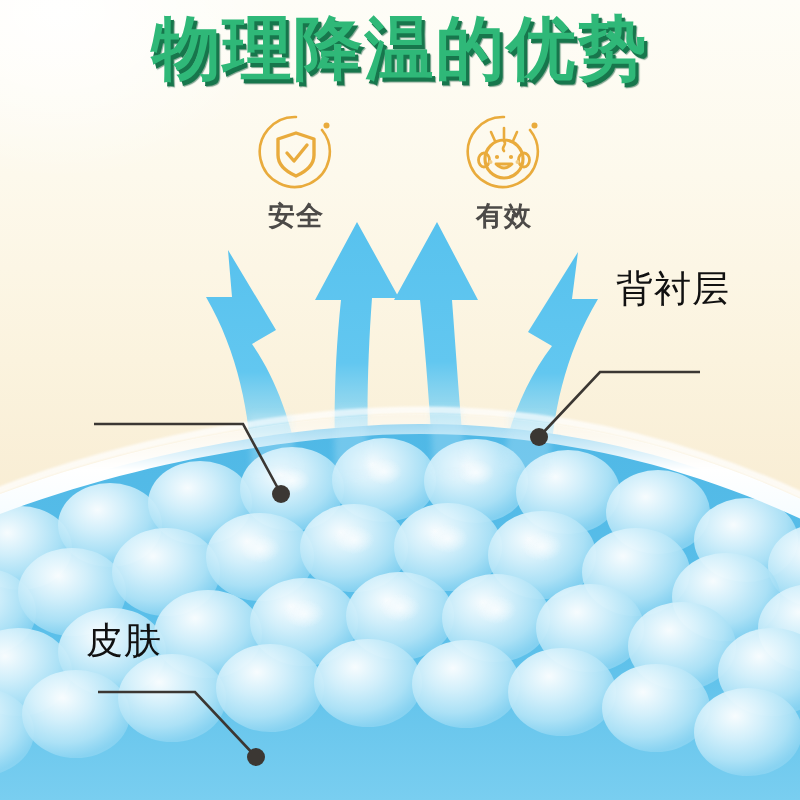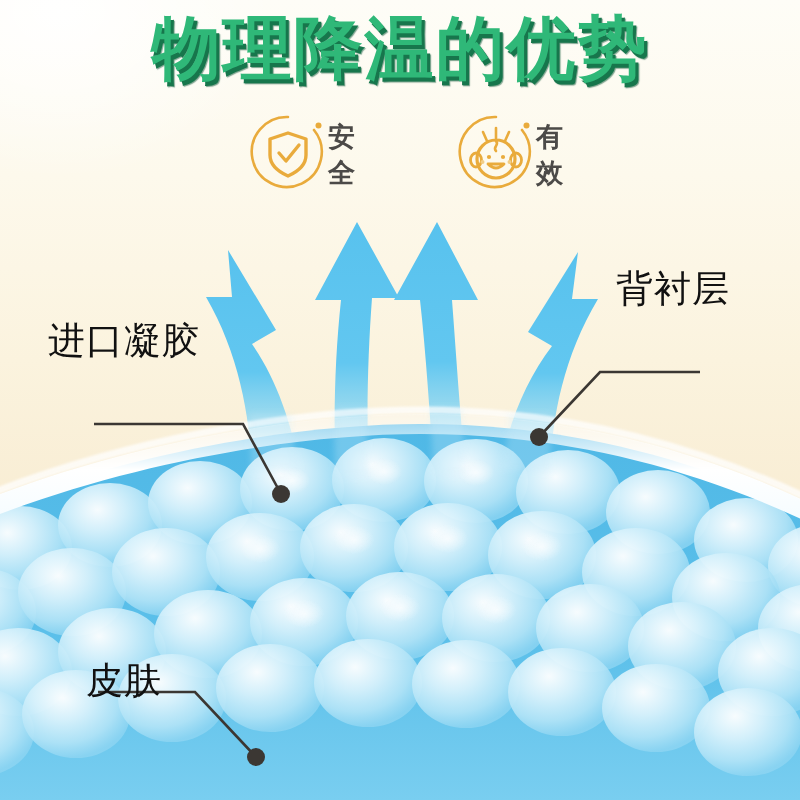--- a/index.html
+++ b/index.html
@@ -26,39 +26,39 @@
     text-shadow:3px 4px 0 #17764c, 4px 5px 1px rgba(18,90,58,.55);
     font-family:"DejaVu Sans","Liberation Sans",sans-serif;
     white-space:nowrap;
   }
 
   
   #features{
     position:absolute;left:0;top:112px;width:800px;
     display:flex;justify-content:center;gap:112px;
   }
-  .feature{width:96px;display:flex;flex-direction:row;align-items:center;}
+  .feature{width:96px;display:flex;flex-direction:column;align-items:center;}
   .feature .ring{width:80px;height:80px;position:relative;}
   .feature .lbl{
     margin-top:6px;font-size:27px;font-weight:bold;color:#4c4a48;
     font-family:"DejaVu Sans","Liberation Sans",sans-serif;letter-spacing:1px;
   }
 
   
   #diagram{position:absolute;left:0;top:0;width:800px;height:800px;}
 
   
   .callout{
     position:absolute;font-size:37px;font-weight:normal;color:#111;
     font-family:"DejaVu Sans","Liberation Sans",sans-serif;
     letter-spacing:1px;white-space:nowrap;
   }
   #lbl-gel{left:48px;top:316px;}
   #lbl-backing{left:616px;top:264px;}
-  #lbl-skin{left:86px;top:656px;}
+  #lbl-skin{left:86px;top:616px;}
 </style>
 </head>
 <body>
 
 <div id="stage">
 
   <div class="bg-glow"></div>
 
   <svg id="diagram" viewBox="0 0 800 800">
     <defs>
@@ -338,17 +338,16 @@
           <circle cx="53.5" cy="50" r="2" fill="#f2cd86"></circle>
 
           <path d="M32 52 Q40 60 48 52 Z" fill="none" stroke="#e9ab3c" stroke-width="2.8" stroke-linejoin="round"></path>
         </svg>
       </div>
       <div class="lbl">有效</div>
     </div>
 
   </div>
 
-  <div class="callout" id="lbl-gel">进口凝胶</div>
   <div class="callout" id="lbl-backing">背衬层</div>
   <div class="callout" id="lbl-skin">皮肤</div>
 
 </div>
 
 </body></html>

